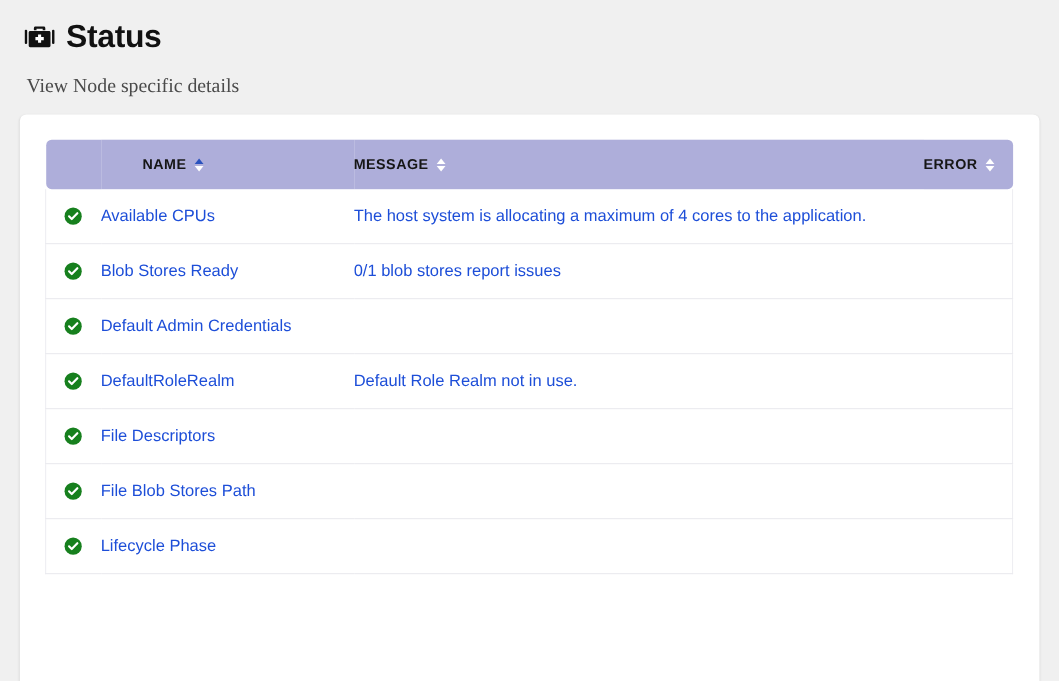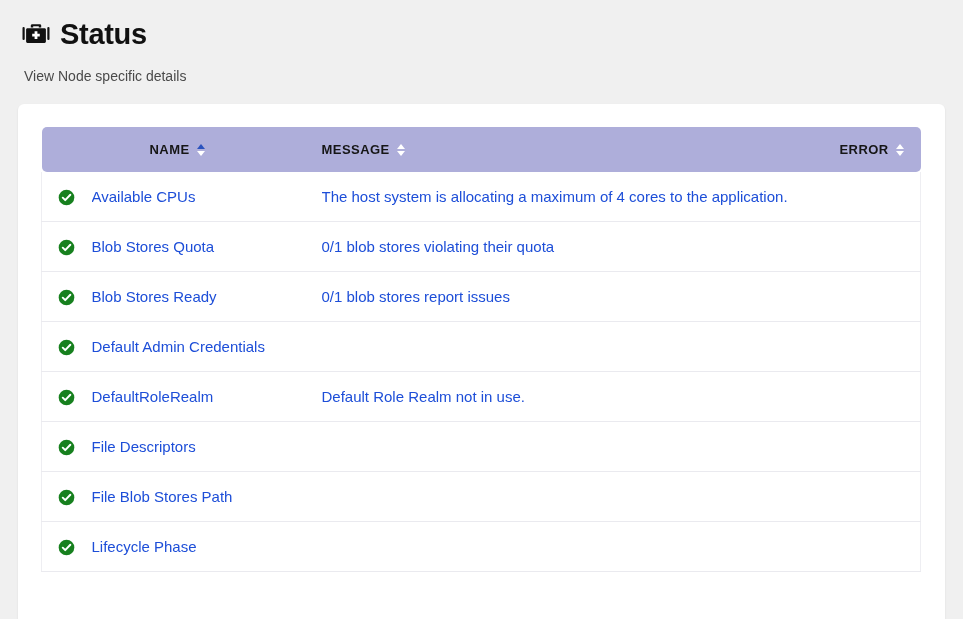--- a/index.html
+++ b/index.html
@@ -42,24 +42,25 @@
   .page-title {
     font-size: 29px;
     font-weight: bold;
     color: #111111;
     letter-spacing: -0.3px;
     line-height: 1;
     margin: 0;
     white-space: nowrap;
   }
   .page-subtitle {
-    font-size: 14px;
+    font-size: 18px;
     color: #4a4a4a;
     margin: 15px 0 0 2px;
     line-height: 1;
+    font-family: Liberation Serif, serif;
   }
 
   
   .card {
     position: absolute;
     left: 18px;
     top: 104px;
     width: 927px;
     height: 540px;
     background: #ffffff;
@@ -105,21 +106,21 @@
     display: inline-flex;
     align-items: center;
     gap: 7px;
     cursor: pointer;
   }
   .col-status { width: 50px; }
   .col-name   { width: 230px; }
   .col-msg    { width: 518px; }
   .col-error  { width: 81px; }
 
-  th.th-name  .th-inner { margin-left: 58px; }
+  th.th-name  .th-inner { margin-left: 38px; }
   th.th-msg   .th-inner { margin-left: 0px; }
   th.th-error { text-align: right; }
   th.th-error .th-inner { margin-right: 11px; }
 
   .sort-icon {
     display: inline-flex;
     flex-direction: column;
     justify-content: center;
     gap: 2px;
     width: 9px;
@@ -241,29 +242,20 @@
                   </svg></span></td>
               <td class="cell-name">Available CPUs</td>
               <td class="cell-msg">The host system is allocating a maximum of 4 cores to the application.</td>
               <td class="cell-error"></td>
             </tr>
             <tr>
               <td class="cell-status"><span><svg class="check-icon" viewBox="0 0 20 20" xmlns="http://www.w3.org/2000/svg">
                     <circle cx="10" cy="10" r="9.2" fill="#17801e"></circle>
                     <path d="M5.6 10.2l2.9 2.9 6-6.3" fill="none" stroke="#ffffff" stroke-width="2.3" stroke-linecap="round" stroke-linejoin="round"></path>
                   </svg></span></td>
-              <td class="cell-name">Blob Stores Quota</td>
-              <td class="cell-msg">0/1 blob stores violating their quota</td>
-              <td class="cell-error"></td>
-            </tr>
-            <tr>
-              <td class="cell-status"><span><svg class="check-icon" viewBox="0 0 20 20" xmlns="http://www.w3.org/2000/svg">
-                    <circle cx="10" cy="10" r="9.2" fill="#17801e"></circle>
-                    <path d="M5.6 10.2l2.9 2.9 6-6.3" fill="none" stroke="#ffffff" stroke-width="2.3" stroke-linecap="round" stroke-linejoin="round"></path>
-                  </svg></span></td>
               <td class="cell-name">Blob Stores Ready</td>
               <td class="cell-msg">0/1 blob stores report issues</td>
               <td class="cell-error"></td>
             </tr>
             <tr>
               <td class="cell-status"><span><svg class="check-icon" viewBox="0 0 20 20" xmlns="http://www.w3.org/2000/svg">
                     <circle cx="10" cy="10" r="9.2" fill="#17801e"></circle>
                     <path d="M5.6 10.2l2.9 2.9 6-6.3" fill="none" stroke="#ffffff" stroke-width="2.3" stroke-linecap="round" stroke-linejoin="round"></path>
                   </svg></span></td>
               <td class="cell-name">Default Admin Credentials</td>

